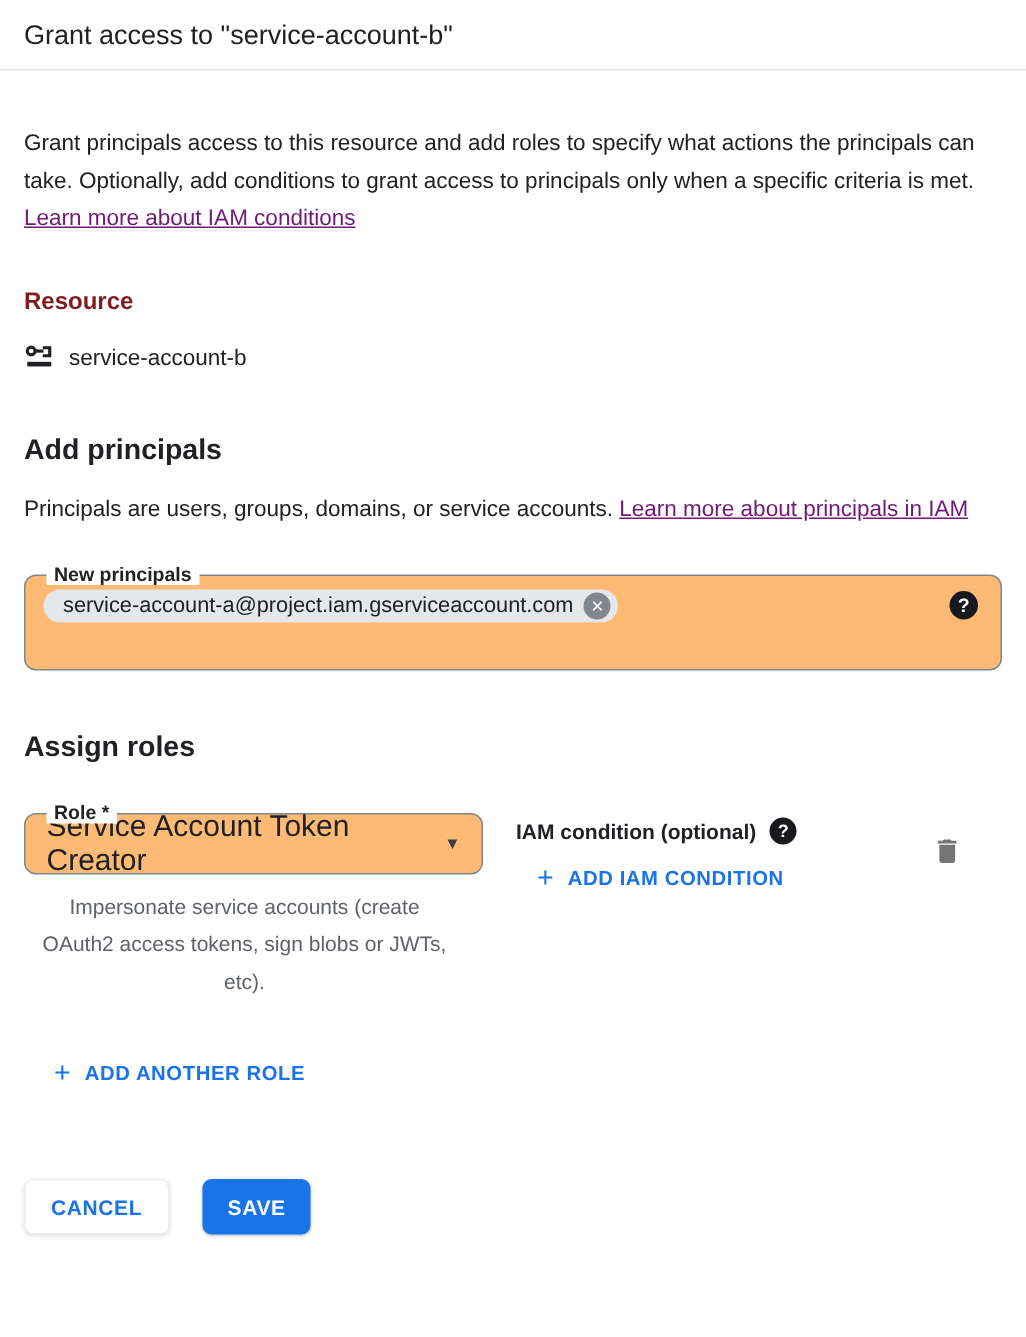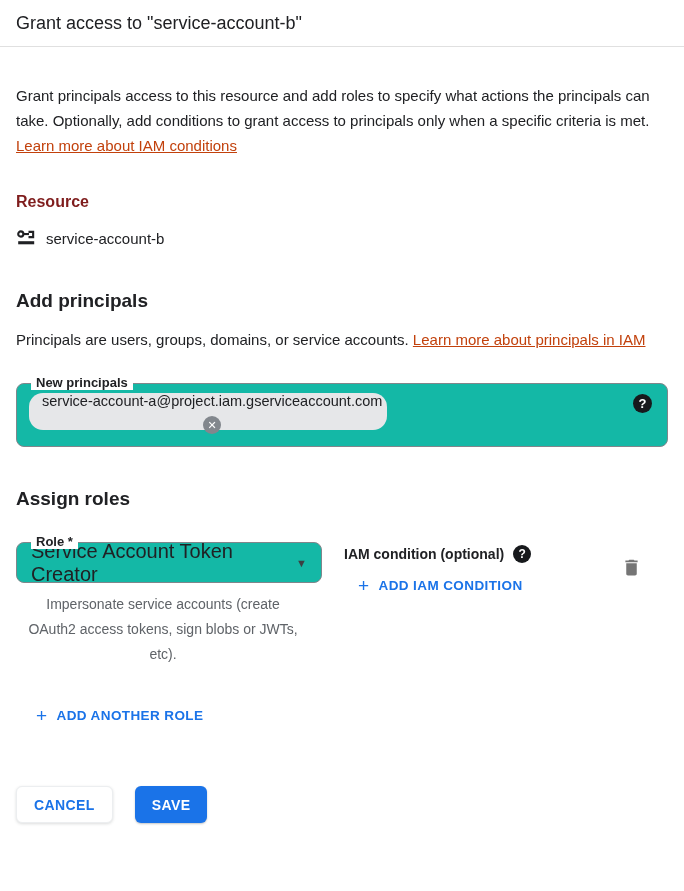--- a/index.html
+++ b/index.html
@@ -12,61 +12,60 @@
   }
   .dialog-header { padding: 13px 16px 12px 16px; }
   .dialog-title { font-size: 18px; font-weight: 400; color: #202124; }
   .header-divider { height: 1px; background: #e0e0e0; width: 100%; }
 
   .dialog-body { padding: 0 16px; }
 
   .body-text { font-size: 15px; line-height: 25px; color: #202124; }
   .intro-text { margin-top: 36px; max-width: 652px; }
 
-  a.link { color: #c2410c; text-decoration: underline; cursor: pointer; }
+  a.link { color: #701a75; text-decoration: underline; cursor: pointer; }
 
   .section-heading { font-size: 16px; font-weight: 700; color: #7f1d1d; margin-top: 35px; }
   .section-heading-big { font-size: 19px; font-weight: 700; color: #202124; }
 
   .resource-row { display: flex; align-items: center; gap: 10px; margin-top: 17px; font-size: 15px; }
   .sa-icon { display: inline-flex; width: 20px; height: 20px; }
 
   .mt-add-principals { margin-top: 42px; }
   .mt-assign-roles { margin-top: 41px; }
   .section-sub { margin-top: 15px; max-width: 652px; }
 
   
   .field-box {
     position: relative;
     border: 1px solid #80868b;
     border-radius: 8px;
-    background: #14b8a6;
+    background: #fdba74;
   }
   .field-label {
     position: absolute;
     top: -9px; left: 14px;
     background: #fff;
     padding: 0 5px;
     font-size: 13px;
     font-weight: 700;
     color: #202124;
     white-space: nowrap;
   }
   .principals-field { margin-top: 31px; height: 64px; width: 652px; }
   .chip {
     position: absolute; top: 9px; left: 12px;
     display: inline-flex; align-items: center; gap: 7px;
     background: #e6e7e9;
     border-radius: 14px;
-    height: 37px;
+    height: 22px;
     padding: 0 5px 0 13px;
     font-size: 14.5px;
     color: #202124;
     max-width: 560px;
-    flex-direction: column;
   }
   .chip-remove {
     width: 18px; height: 18px;
     border-radius: 50%;
     background: #82878d;
     color: #ffffff;
     display: inline-flex; align-items: center; justify-content: center;
     font-size: 11px; font-weight: 700;
     cursor: pointer;
     flex: none;

